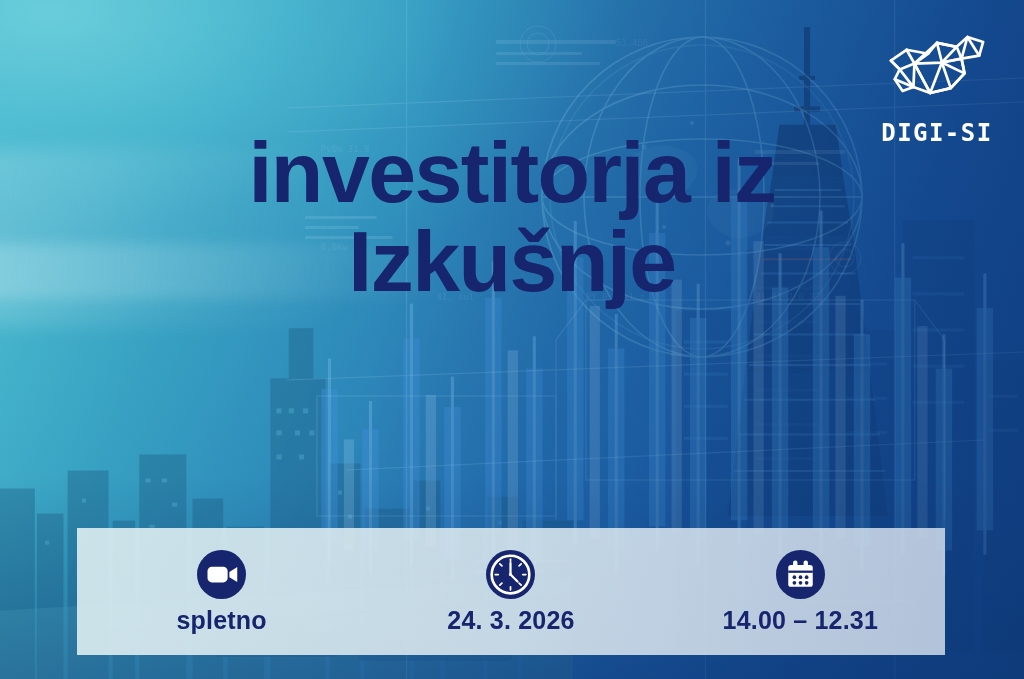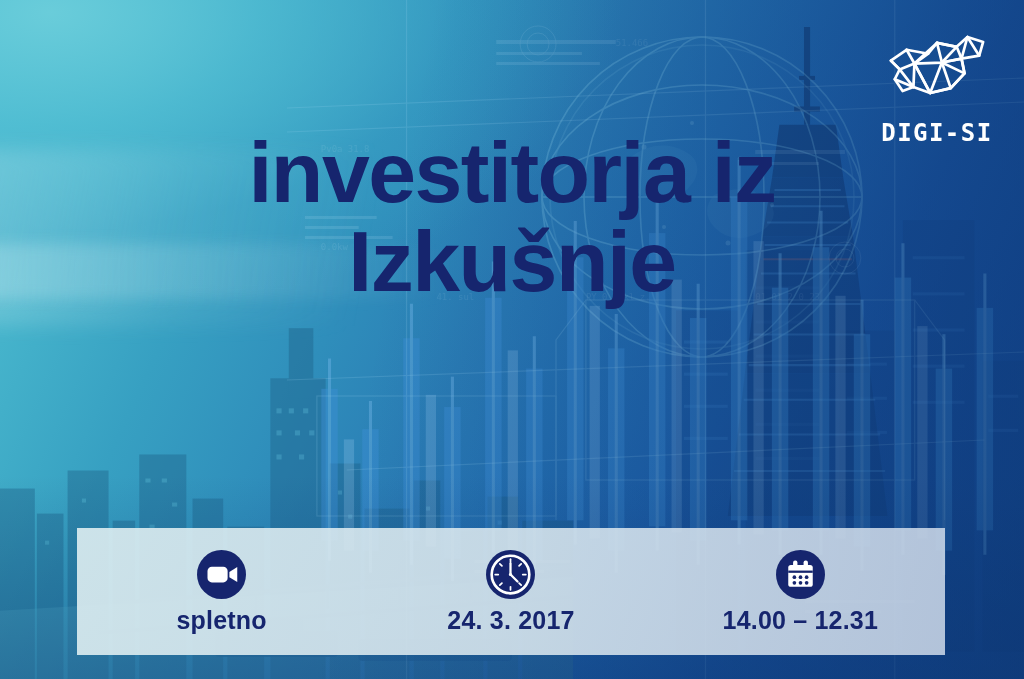--- a/index.html
+++ b/index.html
@@ -498,21 +498,21 @@
             <path d="M40.2 15.8 L37.8 18.2"></path>
             <path d="M18.2 37.8 L15.8 40.2"></path>
           </g>
           <g stroke="#ffffff" stroke-width="2.6" stroke-linecap="round">
             <path d="M28 28 L28 15.5"></path>
             <path d="M28 28 L36 36"></path>
           </g>
           <circle cx="28" cy="28" r="1.8" fill="#ffffff"></circle>
         </svg>
       </div>
-      <div class="info-label">24. 3. 2017</div>
+      <div class="info-label">24. 3. 2026</div>
     </div>
 
     <div class="info-cell">
       <div class="info-icon">
         <svg viewBox="0 0 56 56">
           <circle cx="28" cy="28" r="28" fill="#16256e"></circle>
           <rect x="14" y="17" width="28" height="25" rx="3" fill="#ffffff"></rect>
           <rect x="19.5" y="12" width="5" height="9" rx="2.2" fill="#ffffff"></rect>
           <rect x="31.5" y="12" width="5" height="9" rx="2.2" fill="#ffffff"></rect>
           <rect x="14" y="23.5" width="28" height="2.6" fill="#16256e"></rect>

